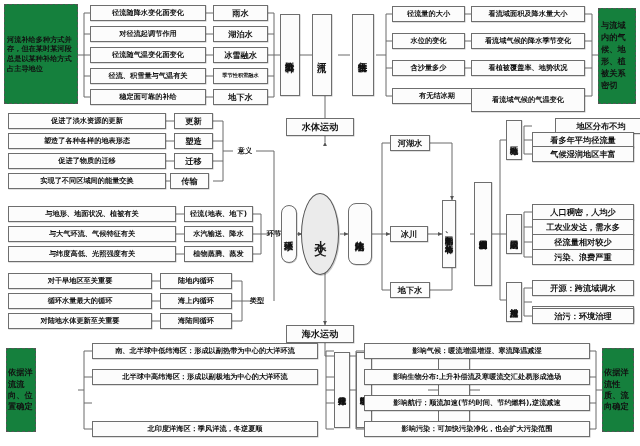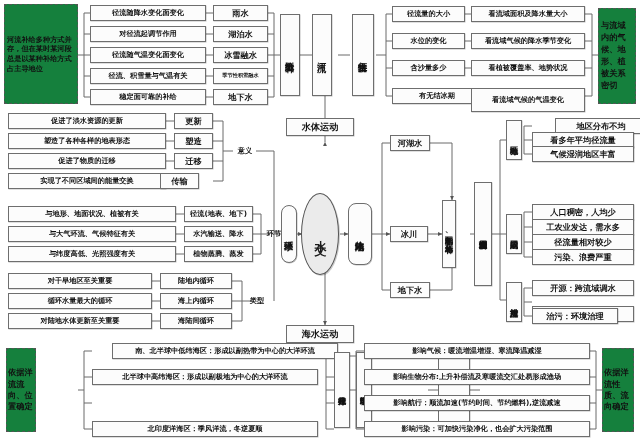--- a/index.html
+++ b/index.html
@@ -264,21 +264,21 @@
   <div class="box dashed wrap f8" style="left:598px;top:8px;width:38px;height:96px;padding:3px 2px;line-height:1.45;text-align:left;">与流域内的气候、地形、植被关系密切</div>
 
   <div class="box f7" style="left:8px;top:113px;width:158px;height:16px;">促进了淡水资源的更新</div>
   <div class="box f7" style="left:8px;top:133px;width:158px;height:16px;">塑造了各种各样的地表形态</div>
   <div class="box f7" style="left:8px;top:153px;width:158px;height:16px;">促进了物质的迁移</div>
   <div class="box f7" style="left:8px;top:173px;width:158px;height:16px;">实现了不同区域间的能量交换</div>
 
   <div class="box f8" style="left:174px;top:113px;width:39px;height:16px;">更新</div>
   <div class="box f8" style="left:174px;top:133px;width:39px;height:16px;">塑造</div>
   <div class="box f8" style="left:174px;top:153px;width:39px;height:16px;">迁移</div>
-  <div class="box f8" style="left:160px;top:173px;width:39px;height:16px;">传输</div>
+  <div class="box f8" style="left:170px;top:173px;width:39px;height:16px;">传输</div>
 
   <div class="plain f7" style="left:233px;top:144px;width:24px;height:14px;">意义</div>
 
   <div class="box f7" style="left:8px;top:206px;width:168px;height:16px;">与地形、地面状况、植被有关</div>
   <div class="box f7" style="left:8px;top:226px;width:168px;height:16px;">与大气环流、气候特征有关</div>
   <div class="box f7" style="left:8px;top:246px;width:168px;height:16px;">与纬度高低、光照强度有关</div>
 
   <div class="box f7" style="left:184px;top:206px;width:69px;height:16px;">径流(地表、地下)</div>
   <div class="box f7" style="left:184px;top:226px;width:69px;height:16px;">水汽输送、降水</div>
   <div class="box f7" style="left:184px;top:246px;width:69px;height:16px;">植物蒸腾、蒸发</div>
@@ -320,25 +320,25 @@
 
   <div class="box vert wrapv f8" style="left:506px;top:214px;width:16px;height:40px;">问题成因</div>
   <div class="box f8" style="left:532px;top:204px;width:102px;height:16px;">人口稠密，人均少</div>
   <div class="box f8" style="left:532px;top:219px;width:102px;height:16px;">工农业发达，需水多</div>
   <div class="box f8" style="left:532px;top:234px;width:102px;height:16px;">径流量相对较少</div>
   <div class="box f8" style="left:532px;top:249px;width:102px;height:16px;">污染、浪费严重</div>
 
   <div class="box vert wrapv f8" style="left:506px;top:282px;width:16px;height:40px;">应对措施</div>
   <div class="box f8" style="left:532px;top:280px;width:102px;height:16px;">开源：跨流域调水</div>
   <div class="box f8" style="left:532px;top:294px;width:102px;height:16px;margin-top:12px;">节流：提高利用率</div>
-  <div class="box f8" style="left:532px;top:308px;width:86px;height:16px;">治污：环境治理</div>
+  <div class="box f8" style="left:532px;top:308px;width:102px;height:16px;">治污：环境治理</div>
 
   <div class="box dashed wrap f8" style="left:6px;top:348px;width:30px;height:84px;padding:2px 1px;line-height:1.4;text-align:left;">依据洋流流向、位置确定</div>
 
-  <div class="box f7" style="left:92px;top:343px;width:226px;height:16px;margin-left:20px;">南、北半球中低纬海区：形成以副热带为中心的大洋环流</div>
+  <div class="box f7" style="left:92px;top:343px;width:226px;height:16px;">南、北半球中低纬海区：形成以副热带为中心的大洋环流</div>
   <div class="box f7" style="left:92px;top:369px;width:226px;height:16px;">北半球中高纬海区：形成以副极地为中心的大洋环流</div>
   <div class="box f7" style="left:92px;top:421px;width:226px;height:16px;">北印度洋海区：季风洋流，冬逆夏顺</div>
 
   <div class="box vert wrapv f8" style="left:334px;top:352px;width:16px;height:76px;">分布规律</div>
 
   <div class="box vert f10" style="left:438px;top:352px;width:32px;height:76px;">洋流</div>
 
   <div class="box vert wrapv f8" style="left:356px;top:352px;width:16px;height:76px;">地理影响</div>
 
   <div class="box f7" style="left:364px;top:343px;width:226px;height:16px;">影响气候：暖流增温增湿、寒流降温减湿</div>

